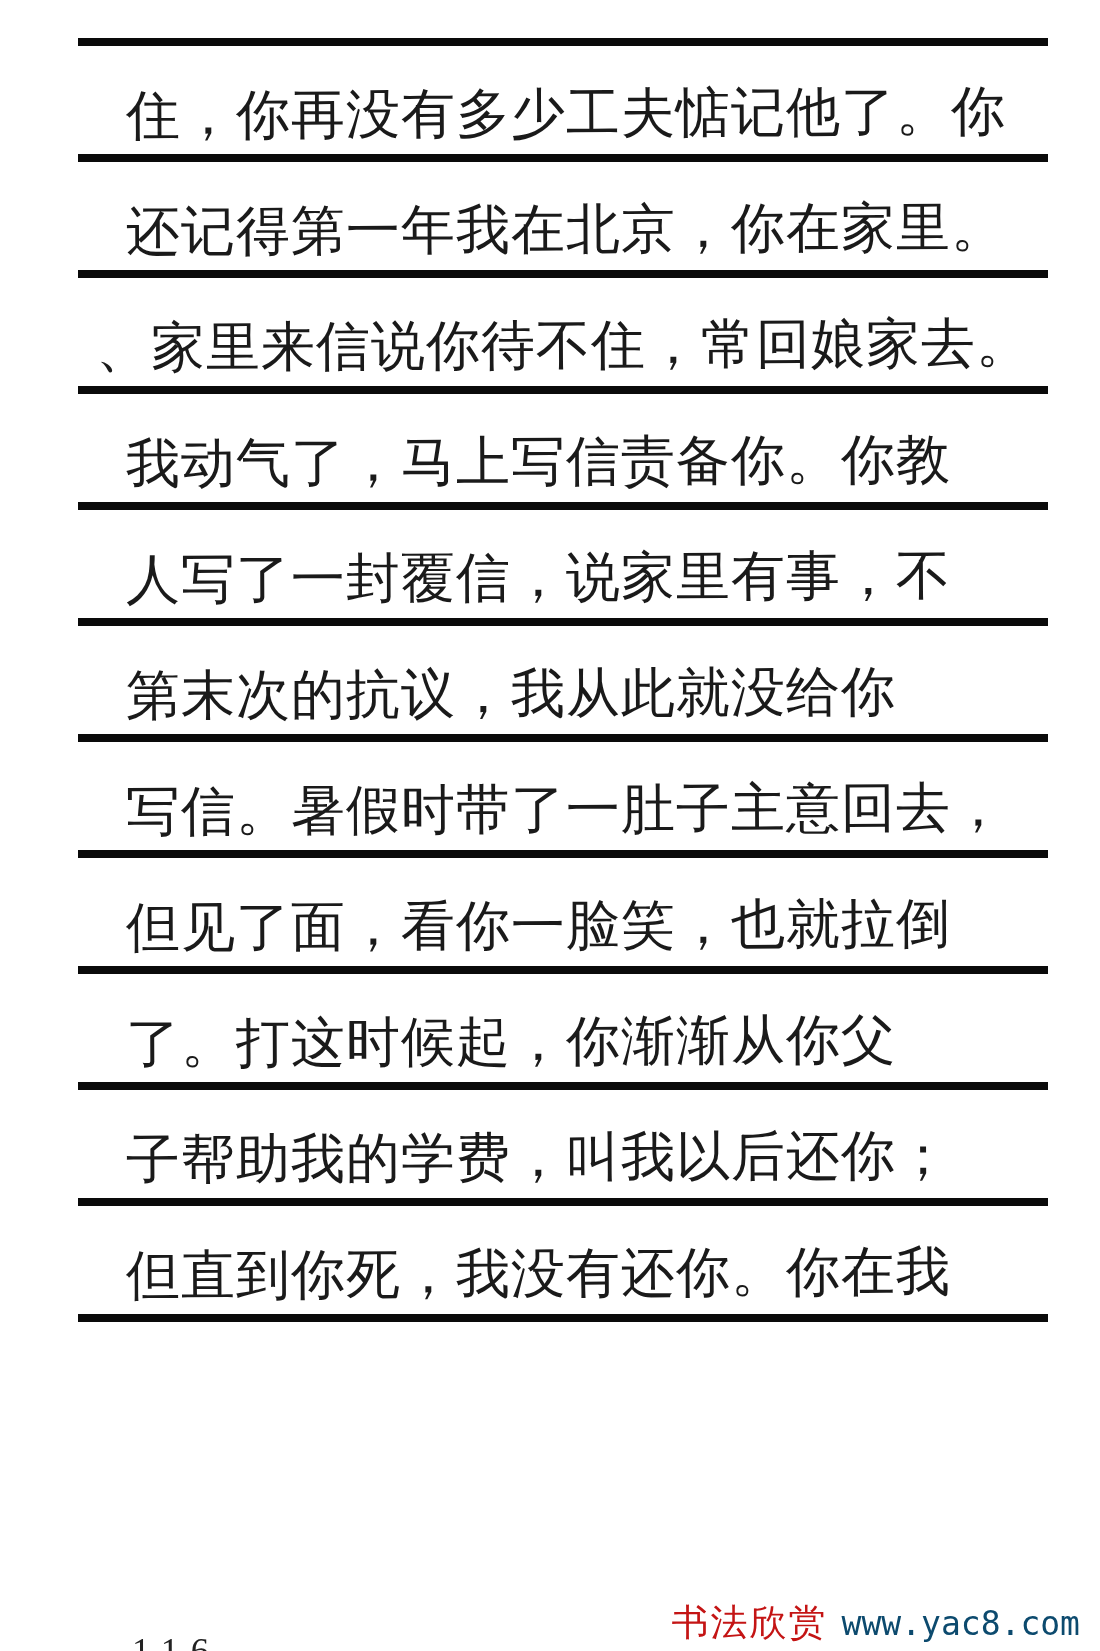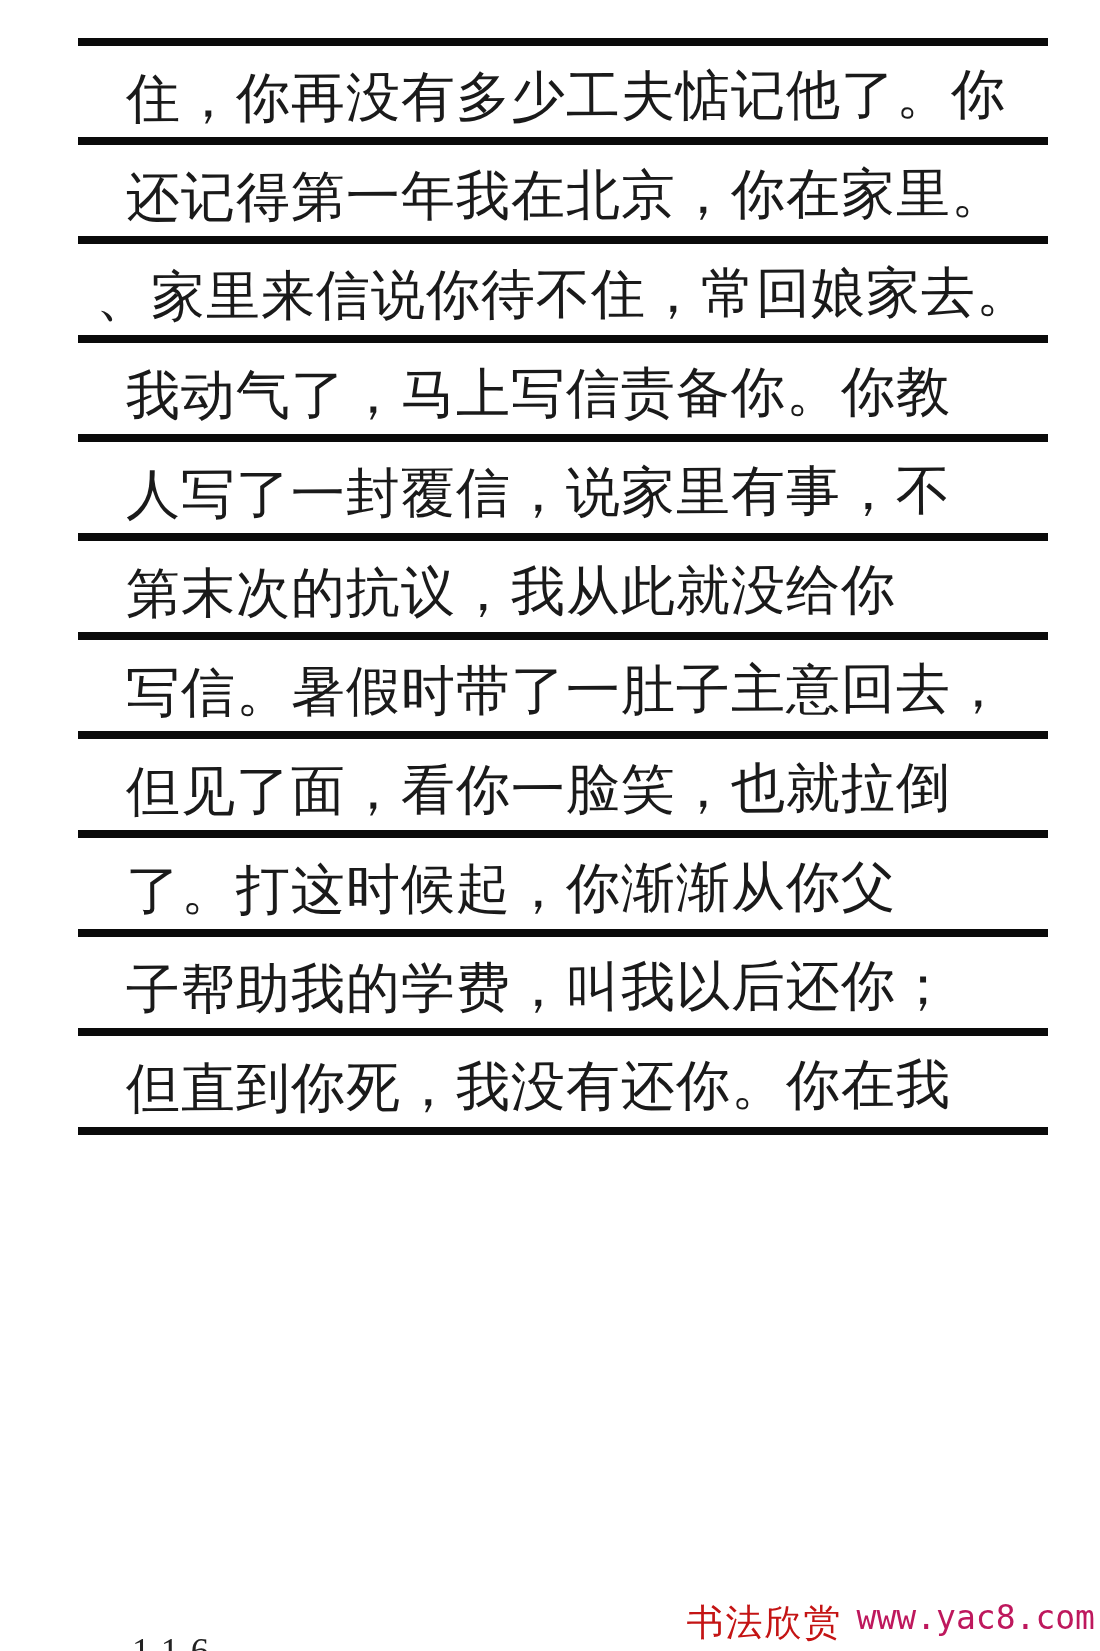--- a/index.html
+++ b/index.html
@@ -11,21 +11,21 @@
     font-family:"DejaVu Sans",sans-serif;
   }
   
   .sheet{
     position:absolute;
     top:38px;left:78px;width:970px;
     border-bottom:8px solid #0a0a0a;
   }
   .row{
     box-sizing:border-box;
-    height:99px;
+    height:116px;
     border-top:8px solid #0a0a0a;
     display:flex;
     align-items:flex-end;
     padding:0 6px 9px 48px;
     overflow:hidden;
   }
   .row:nth-child(3){padding-left:18px;align-items:flex-end;}   
   .row:nth-child(13){padding-left:60px;text-align:right;}
   .hand{
     font-size:54px;
@@ -41,37 +41,37 @@
   .page-number{
     position:absolute;
     left:132px;top:1630px;
     font-family:"Liberation Serif",serif;
     font-size:36px;
     letter-spacing:12px;
     color:#222222;
   }
   .watermark{
     position:absolute;
-    right:5px;top:1598px;
+    right:20px;top:1598px;
     display:flex;
-    align-items:flex-start;
+    align-items:center;
     gap:14px;
     white-space:nowrap;
   }
   .watermark .site{
     font-family:"Liberation Serif",serif;
     font-size:37px;
     font-weight:500;
     color:#c41414;
     letter-spacing:2px;
   }
   .watermark .url{
     font-family:"DejaVu Sans Mono",monospace;
     font-size:33px;
-    color:#be185d;
+    color:#0c4a6e;
   }
 </style>
 </head>
 <body>
 
 <div class="page">
 
   <div class="sheet">
     <div class="row">
       <span class="hand">住，你再没有多少工夫惦记他了。你</span>

